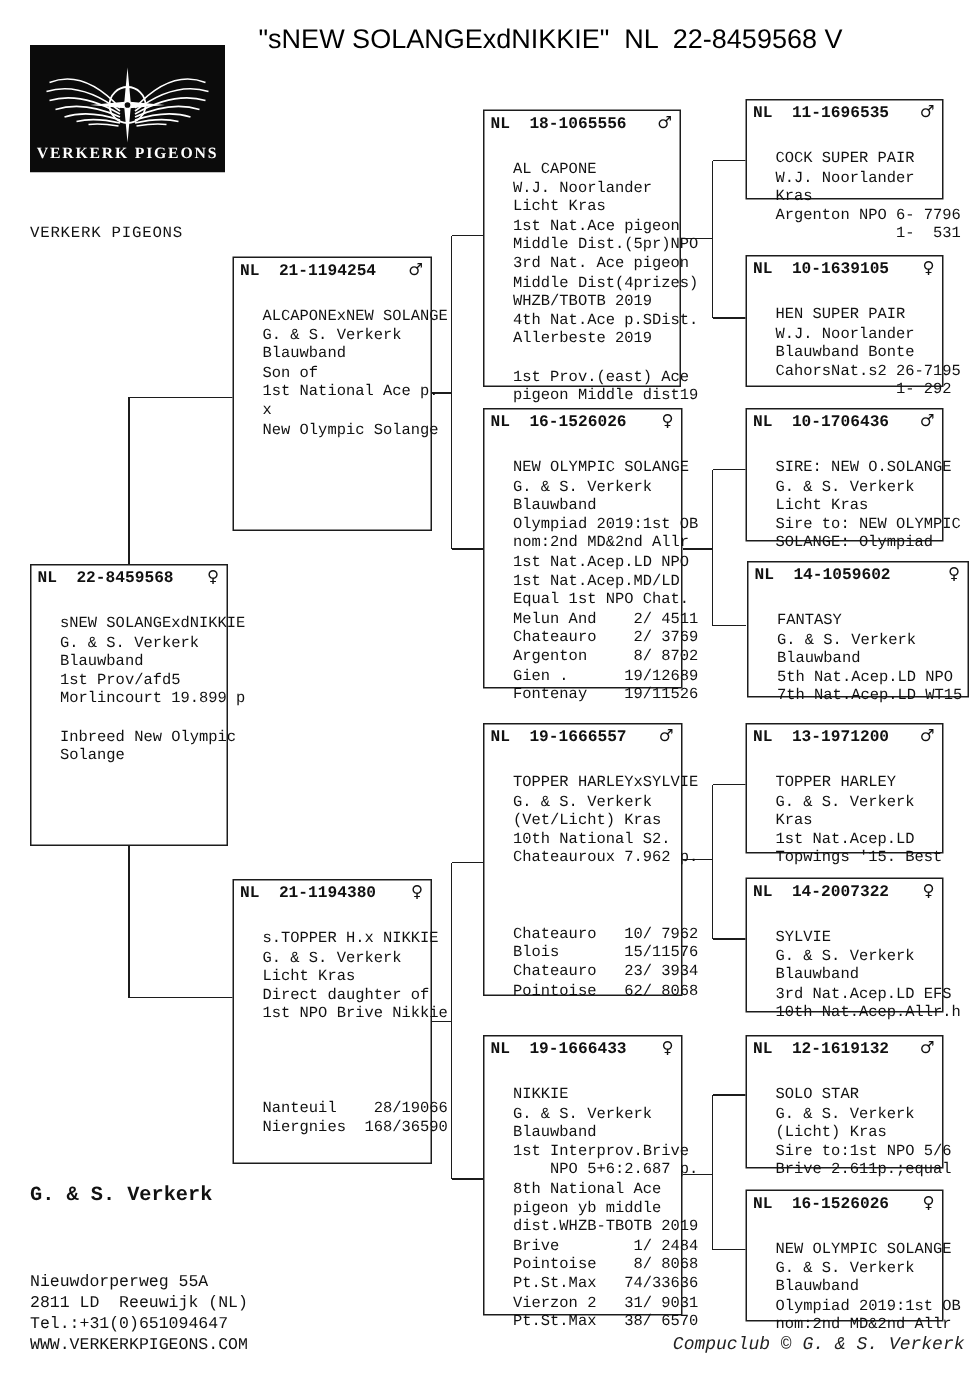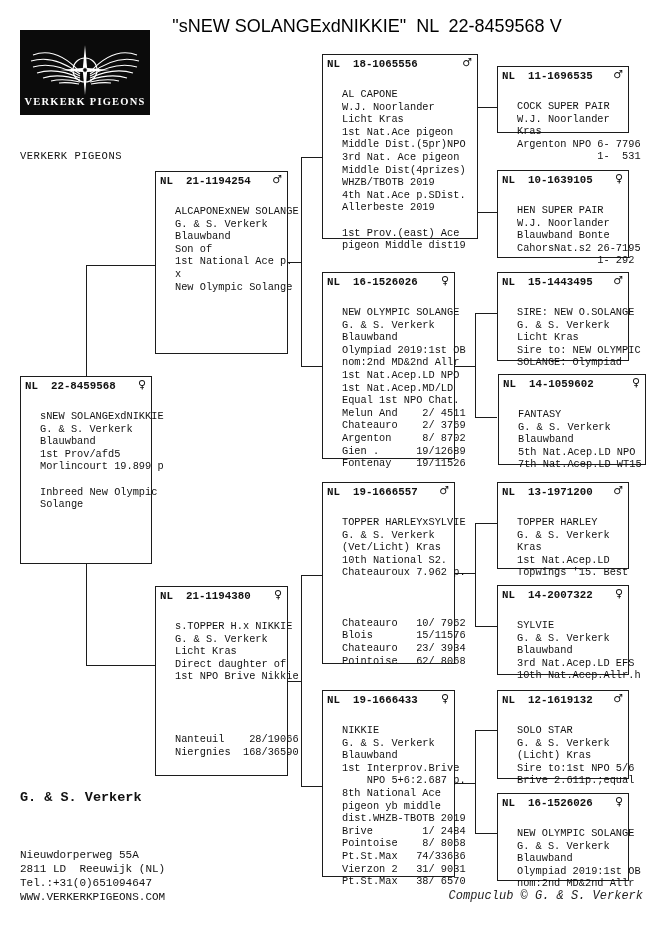--- a/index.html
+++ b/index.html
@@ -111,21 +111,21 @@
 Direct daughter of
 1st NPO Brive Nikkie
 
 
 
 
 Nanteuil    28/19066
 Niergnies  168/36590</pre>
   </div>
 
-  <div class="pbox" style="left:322px;top:54px;width:156px;height:185px">
+  <div class="pbox" style="left:322px;top:73px;width:132px;height:185px">
     <div class="ph">
       <span class="ring">NL  18-1065556</span>
       <span class="sex">♂</span>
     </div>
     <pre class="pb">AL CAPONE
 W.J. Noorlander
 Licht Kras
 1st Nat.Ace pigeon
 Middle Dist.(5pr)NPO
 3rd Nat. Ace pigeon
@@ -216,21 +216,21 @@
     </div>
     <pre class="pb">HEN SUPER PAIR
 W.J. Noorlander
 Blauwband Bonte
 CahorsNat.s2 26-7195
              1- 292</pre>
   </div>
 
   <div class="pbox" style="left:497px;top:272px;width:132px;height:89px">
     <div class="ph">
-      <span class="ring">NL  15-1443495</span>
+      <span class="ring">NL  10-1706436</span>
       <span class="sex">♂</span>
     </div>
     <pre class="pb">SIRE: NEW O.SOLANGE
 G. &amp; S. Verkerk
 Licht Kras
 Sire to: NEW OLYMPIC
 SOLANGE: Olympiad</pre>
   </div>
 
   <div class="pbox" style="left:498px;top:374px;width:148px;height:91px">

